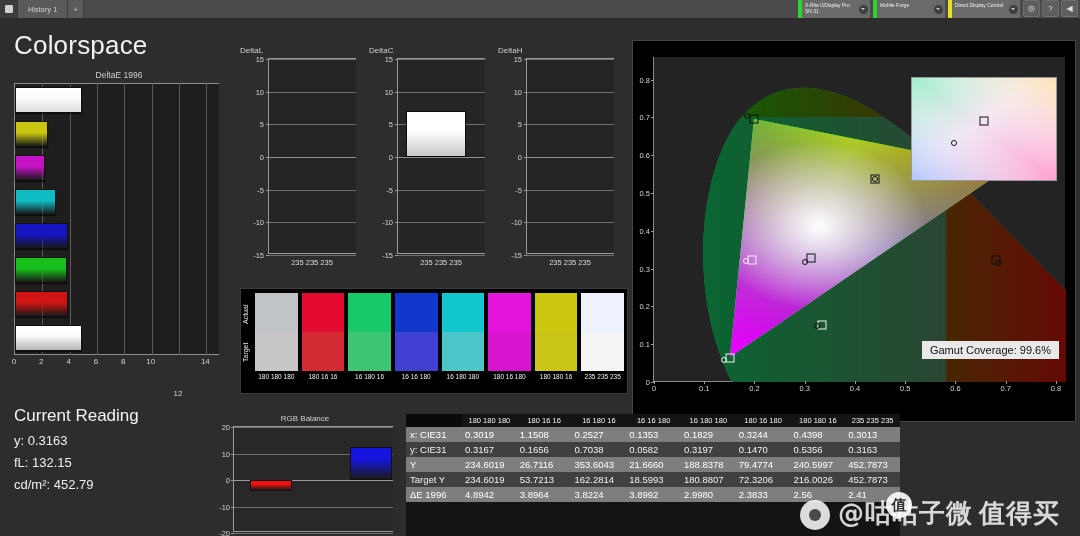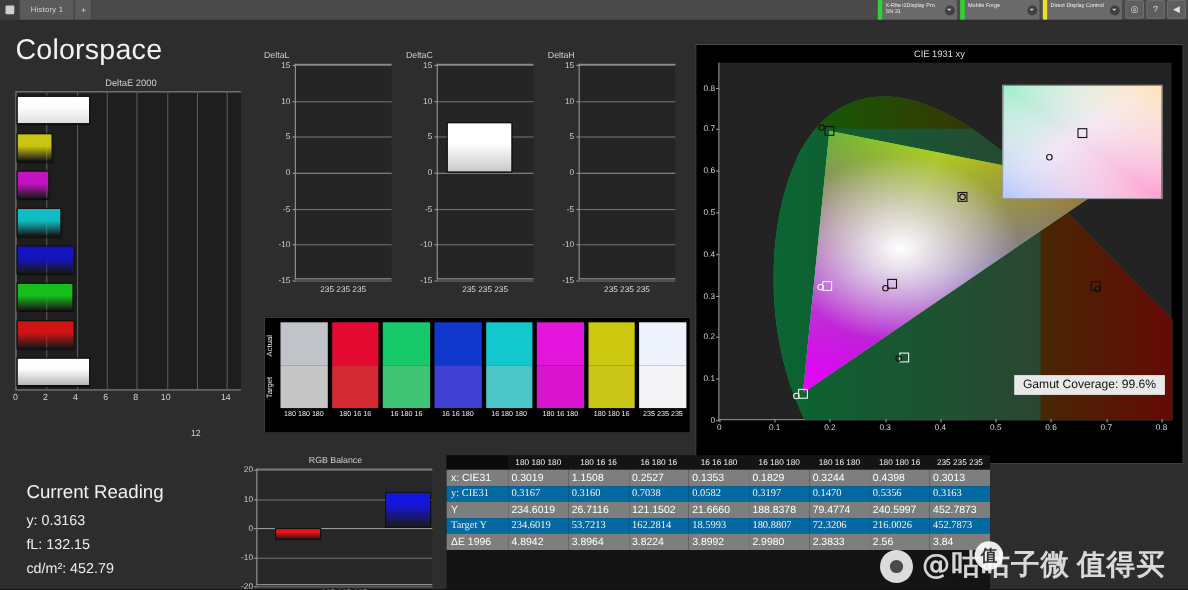--- a/index.html
+++ b/index.html
@@ -152,21 +152,21 @@
     transform:translate(-50%,-50%); background:transparent;
   }
   .mk-sq.lt{ border-color:#f2f2f2; }
   .mk-ci{
     position:absolute; width:6px;height:6px;border-radius:50%;border:1.4px solid #111;
     transform:translate(-50%,-50%);
   }
   .mk-ci.lt{ border-color:#f2f2f2; }
 
   
-  .reading{ position:absolute; left:24px; top:388px; width:190px;margin-top:32px; }
+  .reading{ position:absolute; left:14px; top:388px; width:190px; }
   .reading h2{ font-size:17px; font-weight:400; color:#f2f2f2; margin-bottom:7px; }
   .reading .row{ font-size:13px; color:#ededed; margin-bottom:7px; }
 
   
   .rgbb{ position:absolute; left:207px; top:396px; width:196px; height:136px; }
   .rgbb .t{ text-align:center; font-size:8px; color:#cfcfcf; height:12px; }
   .rgbb .plot{
     position:absolute; left:26px; top:12px; width:160px; height:106px;
     background:#282828; border-left:1px solid #9a9a9a; border-bottom:1px solid #9a9a9a; border-top:1px solid #9a9a9a;
   }
@@ -180,21 +180,21 @@
   
   .tbl{
     position:absolute; left:406px; top:396px; width:494px; height:138px;
     background:#141414; font-size:9px;
   }
   .tbl table{ border-collapse:collapse; width:494px; table-layout:fixed; }
   .tbl th,.tbl td{ padding:2px 3px; font-weight:400; color:#f0f0f0; }
   .tbl thead th{ font-size:7.5px; text-align:center; color:#f4f4f4; background:#141414; }
   .tbl thead th.corner{ background:#0a0a0a; }
   .tbl tbody tr.odd td{ background:#7e7e7e; color:#fff; }
-  .tbl tbody tr.even td{ background:#0369a1; color:#f2f2f2;font-family:Liberation Serif, serif; }
+  .tbl tbody tr.even td{ background:#404040; color:#f2f2f2; }
   .tbl td.lbl{ text-align:left; font-size:9.5px; padding-left:4px; }
   .tbl td.val{ text-align:left; font-size:9.5px; }
   .tbl col.c0{ width:56px; }
 
   
   .wm{
     position:absolute; color:rgba(255,255,255,.82); pointer-events:none;
     font-family:"DejaVu Sans", sans-serif;
   }
   .wm-main{ left:838px; top:496px; font-size:26px; letter-spacing:1px; font-weight:600; }
@@ -255,21 +255,21 @@
     <div class="iconbtn">◎</div>
     <div class="iconbtn">?</div>
     <div class="iconbtn">◀</div>
   </div>
 
   <div class="main">
 
     <h1 class="page-title">Colorspace</h1>
 
     <div class="de-wrap">
-      <div class="de-title">DeltaE 2000</div>
+      <div class="de-title">DeltaE 1996</div>
       <div class="de-plot" id="dePlot">
         <div class="topline"></div>
           <div class="botline"></div>
       <div class="vgrid" style="left: 27.3333px;"></div>
           <div class="vgrid" style="left: 54.6667px;"></div>
           <div class="vgrid" style="left: 82px;"></div>
           <div class="vgrid" style="left: 109.333px;"></div>
           <div class="vgrid" style="left: 136.667px;"></div>
           <div class="vgrid" style="left: 164px;"></div>
           <div class="vgrid" style="left: 191.333px;"></div>
@@ -422,21 +422,20 @@
           <div class="sw-lab">16 180 16</div>
           <div class="sw-lab">16 16 180</div>
           <div class="sw-lab">16 180 180</div>
           <div class="sw-lab">180 16 180</div>
           <div class="sw-lab">180 180 16</div>
           <div class="sw-lab">235 235 235</div>
         </div>
     </div>
 
     <div class="cie">
-      <div class="cie-title">CIE 1931 xy</div>
       <div class="cie-plot" id="ciePlot">
         <svg width="412" height="325" style="position:absolute;left:0;top:0">
           <defs>
             <clipPath id="horse">
               <path d="M 78,325 C 40,250 42,150 70,88 C 92,40 130,26 165,32 C 215,40 270,86 330,150 C 390,212 470,295 520,325 Z"></path>
             </clipPath>
             <linearGradient id="gRG" x1="0" y1="0" x2="1" y2="0">
               <stop offset="0" stop-color="#00a000"></stop>
                 <stop offset="1" stop-color="#a00000"></stop>
             </linearGradient>
@@ -624,33 +623,33 @@
               <td class="val">0.2527</td>
               <td class="val">0.1353</td>
               <td class="val">0.1829</td>
               <td class="val">0.3244</td>
               <td class="val">0.4398</td>
               <td class="val">0.3013</td>
             </tr>
             <tr class="even">
               <td class="lbl">y: CIE31</td>
               <td class="val">0.3167</td>
-              <td class="val">0.3160</td>
+              <td class="val">0.1656</td>
               <td class="val">0.7038</td>
               <td class="val">0.0582</td>
               <td class="val">0.3197</td>
               <td class="val">0.1470</td>
               <td class="val">0.5356</td>
               <td class="val">0.3163</td>
             </tr>
             <tr class="odd">
               <td class="lbl">Y</td>
               <td class="val">234.6019</td>
               <td class="val">26.7116</td>
-              <td class="val">121.1502</td>
+              <td class="val">353.6043</td>
               <td class="val">21.6660</td>
               <td class="val">188.8378</td>
               <td class="val">79.4774</td>
               <td class="val">240.5997</td>
               <td class="val">452.7873</td>
             </tr>
             <tr class="even">
               <td class="lbl">Target Y</td>
               <td class="val">234.6019</td>
               <td class="val">53.7213</td>
@@ -663,21 +662,21 @@
             </tr>
             <tr class="odd">
               <td class="lbl">ΔE 1996</td>
               <td class="val">4.8942</td>
               <td class="val">3.8964</td>
               <td class="val">3.8224</td>
               <td class="val">3.8992</td>
               <td class="val">2.9980</td>
               <td class="val">2.3833</td>
               <td class="val">2.56</td>
-              <td class="val">3.84</td>
+              <td class="val">2.41</td>
             </tr>
           </tbody>
       </table>
     </div>
 
   </div>
 
   <div class="wm-logo"></div>
   <div class="wm wm-main"><span>@咕咕子微</span><span style="margin-left:6px">值得买</span></div>
   <div class="wm-badge">值</div>

